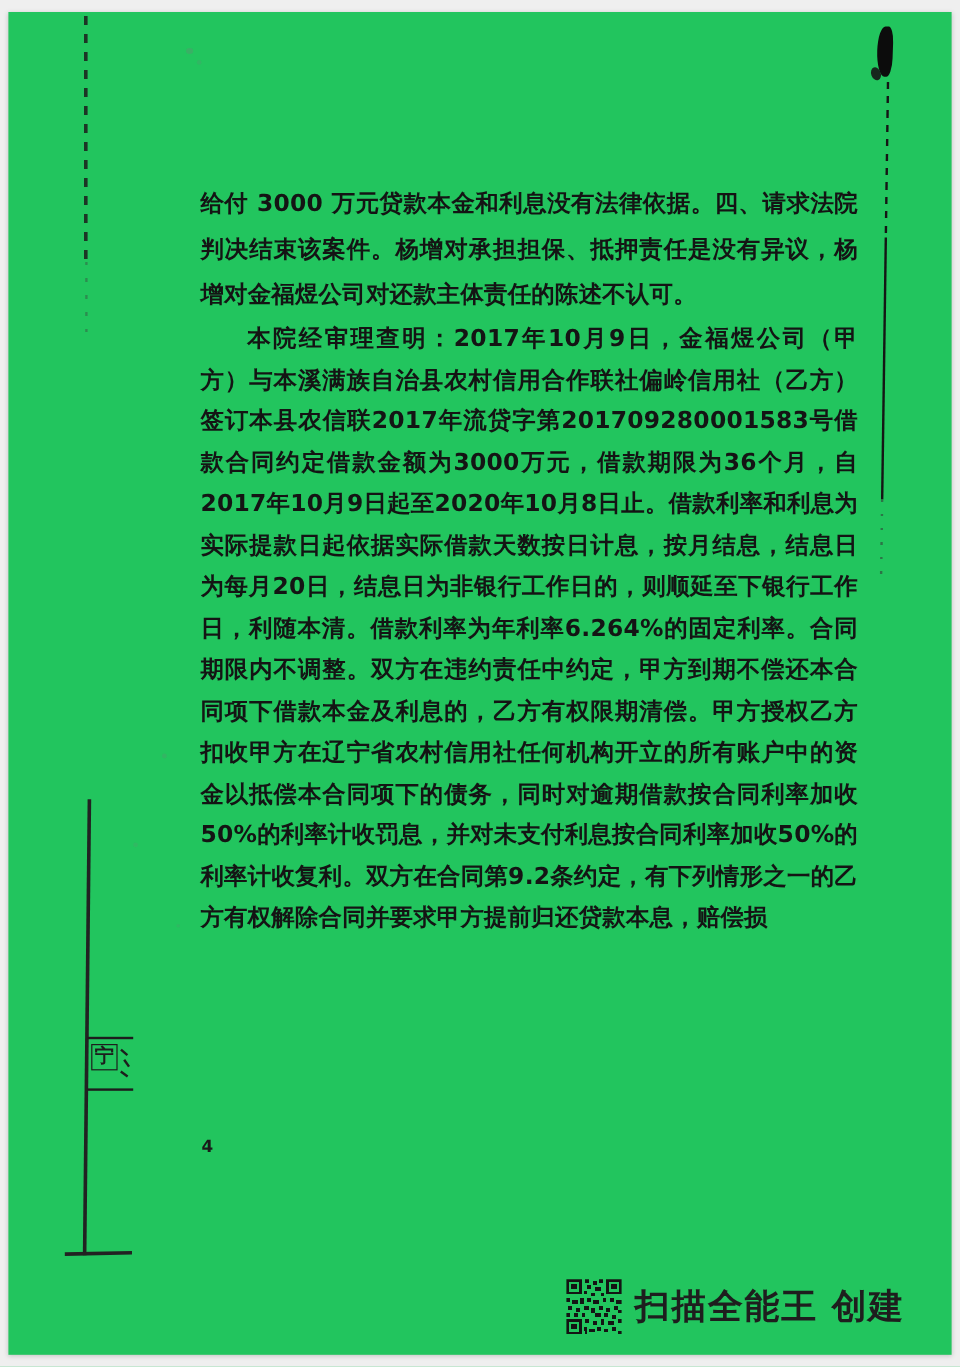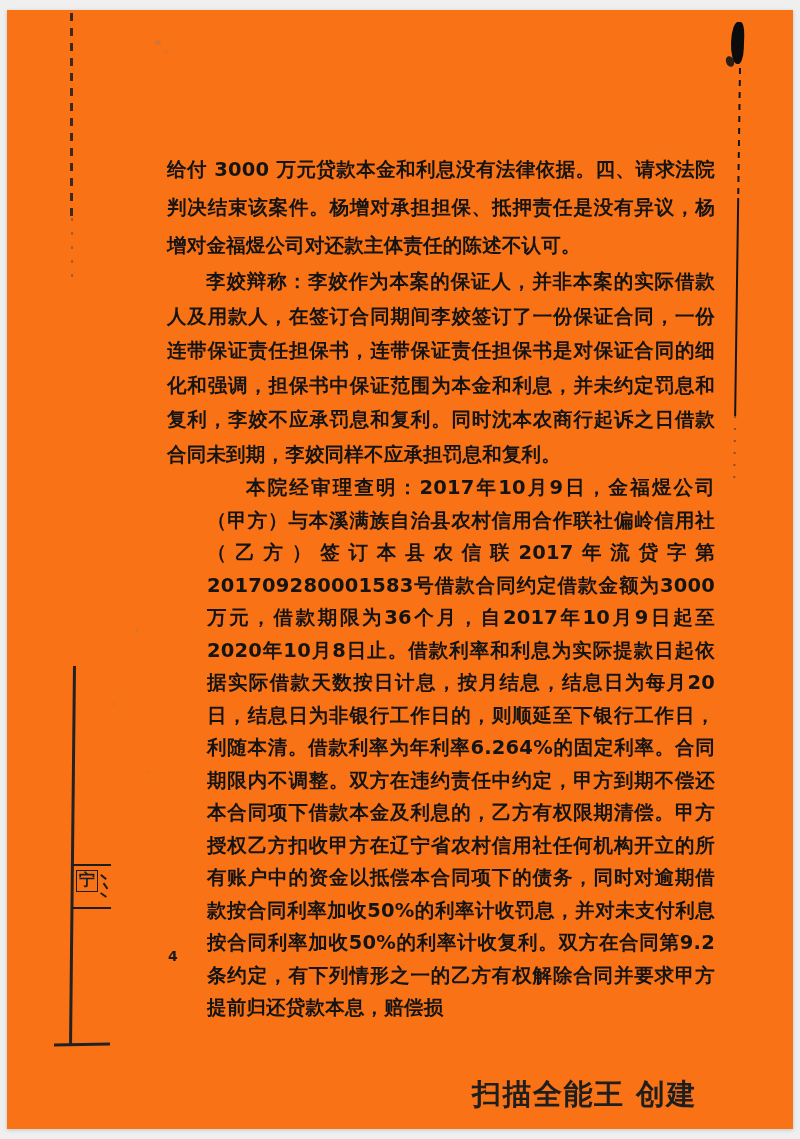--- a/index.html
+++ b/index.html
@@ -4,21 +4,21 @@
 <style>
   html,body{margin:0;padding:0;}
   body{
     width:800px;height:1139px;position:relative;overflow:hidden;
     background:#efefef;
     font-family:"DejaVu Sans","Liberation Sans",sans-serif;
   }
   
   .page{
     position:absolute;left:7px;top:10px;width:786px;height:1119px;
-    background:#f97316;
+    background:#22c55e;
     box-shadow:0 1px 4px rgba(0,0,0,.18);
   }
   
   .doc-text{
     position:absolute;left:160px;top:141px;width:548px;
     color:#141414;font-weight:700;
     text-align:justify;text-justify:inter-ideograph;
     letter-spacing:.2px;
   }
   .doc-text p{margin:0;font-size:19.5px;}
@@ -84,36 +84,35 @@
     border:1.5px solid #1d1d1d;padding:1px 2px 3px 2px;
   }
   .stamp .tick{position:absolute;width:7px;height:2px;background:#1d1d1d;}
   .stamp .tick.t1{left:27px;top:10px;transform:rotate(40deg);}
   .stamp .tick.t2{left:29px;top:19px;transform:rotate(55deg);}
   .stamp .tick.t3{left:27px;top:28px;transform:rotate(35deg);}
   .speck{background:#7a7a7a;border-radius:50%;}
   
   .footer{
     position:absolute;left:465px;top:1054px;height:50px;
-    display:flex;align-items:center;gap:11px;flex-direction:column;
+    display:flex;align-items:center;gap:11px;
   }
   .qr{width:46px;height:46px;display:block;}
   .wm-text{
     font-size:29px;font-weight:600;color:#1e1e1e;letter-spacing:1.5px;
     white-space:nowrap;
   }
 </style>
 </head>
 <body>
 
 <div class="page">
 
   <div class="doc-text">
       <p>给付 3000 万元贷款本金和利息没有法律依据。四、请求法院判决结束该案件。杨增对承担担保、抵押责任是没有异议，杨增对金福煜公司对还款主体责任的陈述不认可。</p>
-      <p class="indent">李姣辩称：李姣作为本案的保证人，并非本案的实际借款人及用款人，在签订合同期间李姣签订了一份保证合同，一份连带保证责任担保书，连带保证责任担保书是对保证合同的细化和强调，担保书中保证范围为本金和利息，并未约定罚息和复利，李姣不应承罚息和复利。同时沈本农商行起诉之日借款合同未到期，李姣同样不应承担罚息和复利。</p>
       <p class="indent">本院经审理查明：2017年10月9日，金福煜公司（甲方）与本溪满族自治县农村信用合作联社偏岭信用社（乙方）签订本县农信联2017年流贷字第201709280001583号借款合同约定借款金额为3000万元，借款期限为36个月，自2017年10月9日起至2020年10月8日止。借款利率和利息为实际提款日起依据实际借款天数按日计息，按月结息，结息日为每月20日，结息日为非银行工作日的，则顺延至下银行工作日，利随本清。借款利率为年利率6.264%的固定利率。合同期限内不调整。双方在违约责任中约定，甲方到期不偿还本合同项下借款本金及利息的，乙方有权限期清偿。甲方授权乙方扣收甲方在辽宁省农村信用社任何机构开立的所有账户中的资金以抵偿本合同项下的债务，同时对逾期借款按合同利率加收50%的利率计收罚息，并对未支付利息按合同利率加收50%的利率计收复利。双方在合同第9.2条约定，有下列情形之一的乙方有权解除合同并要求甲方提前归还贷款本息，赔偿损</p>
     </div>
 
   <div class="page-num">4</div>
 
   <div class="art dash-col-left"></div>
   <div class="art dash-col-left-fade"></div>
   <div class="art line-left"></div>
   <div class="art line-left-foot"></div>
   <div class="art blob-right"></div>

